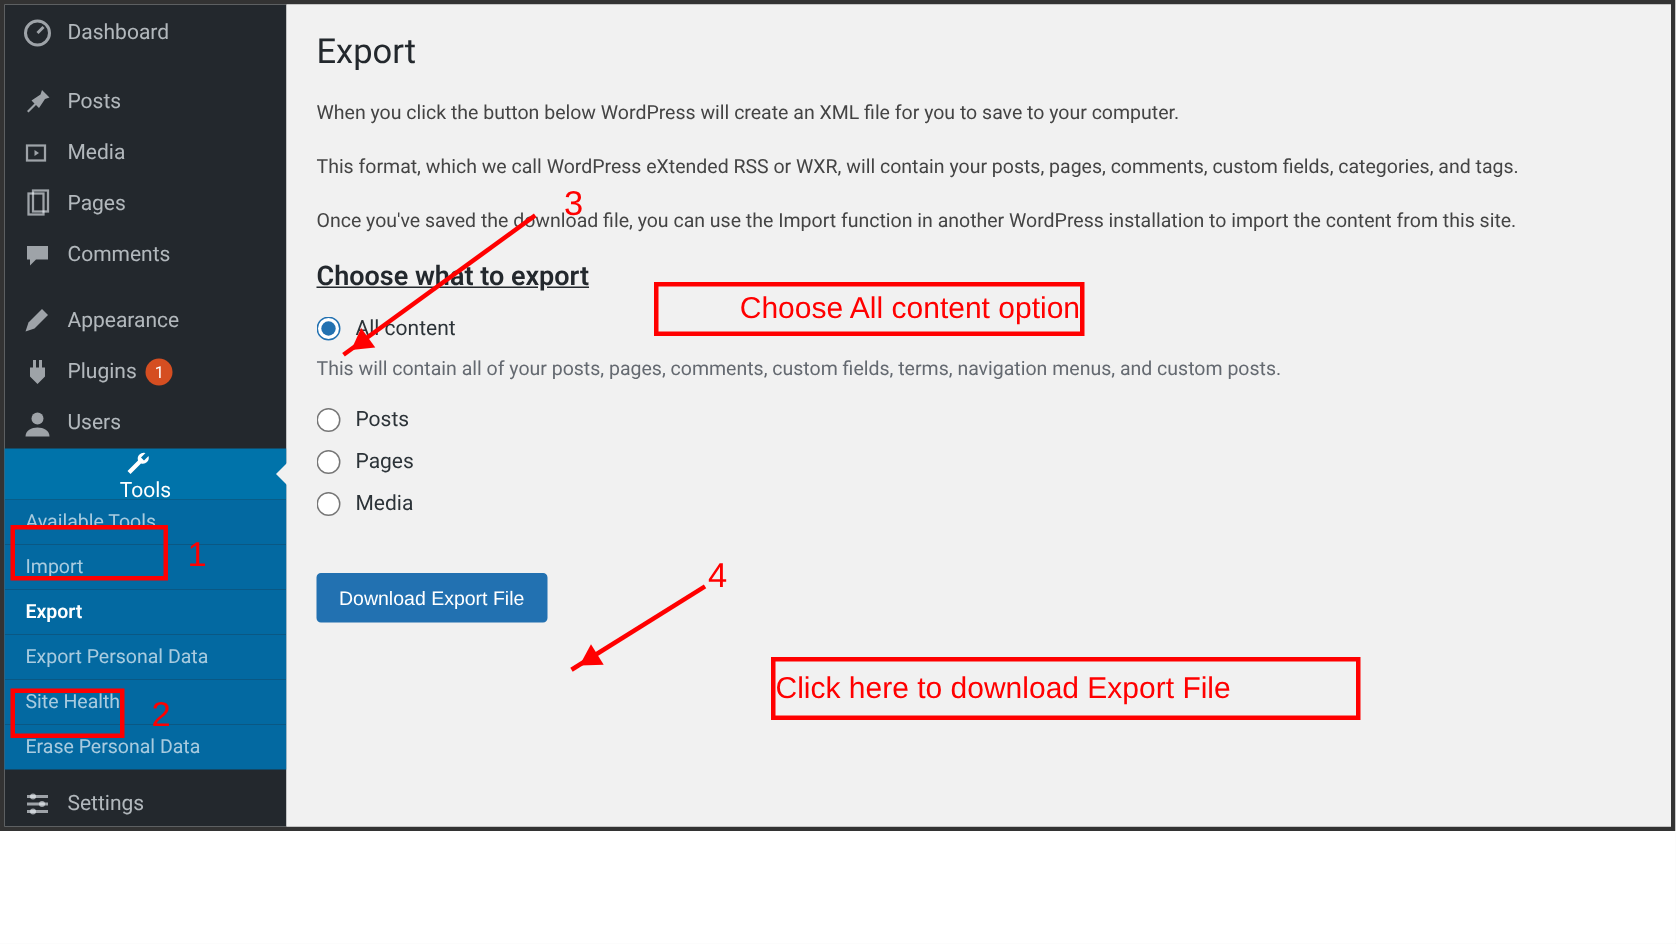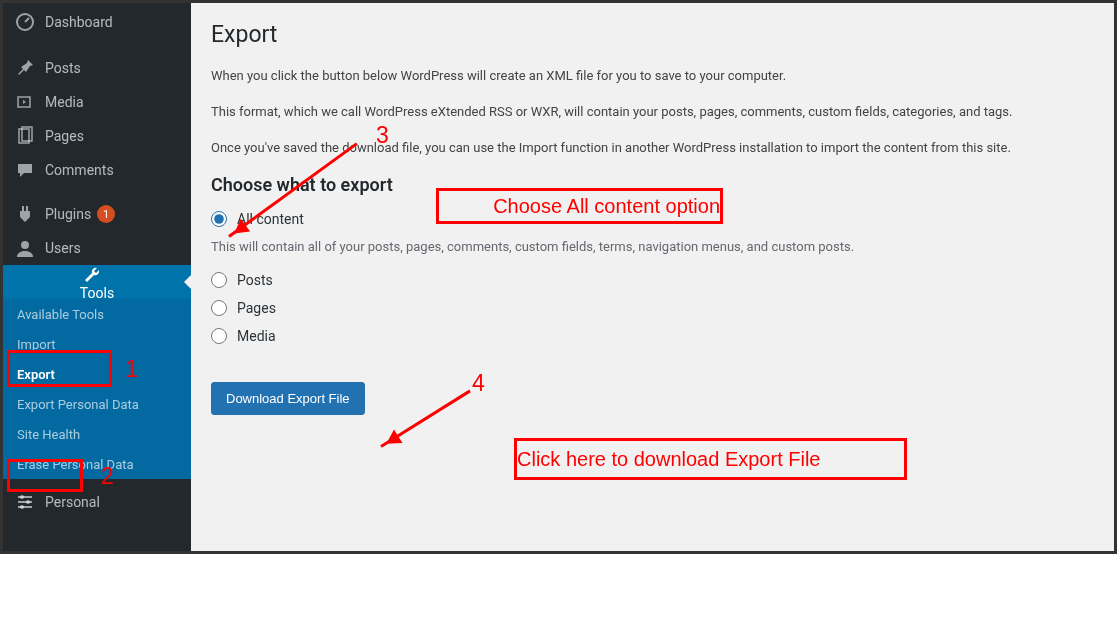--- a/index.html
+++ b/index.html
@@ -11,21 +11,21 @@
   .side-item .ico { width: 20px; height: 20px; margin-right: 10px; display: flex; align-items: center; justify-content: center; }
   .side-item.active { background: #0073aa; color: #fff; position: relative; flex-direction: column; }
   .side-item.active::after { content: ""; position: absolute; right: -1px; top: 50%; margin-top: -8px; border: 8px solid transparent; border-right-color: #f1f1f1; }
   .sub-item { font-size: 13px; height: 30px; display: flex; align-items: center; padding-left: 14px; background: #0369a1; color: rgba(240,245,250,.7); cursor: pointer; }
   .sub-item.sel { color: #fff; font-weight: 600; }
   .badge { background: #d54e21; color: #fff; border-radius: 50%; width: 18px; height: 18px; font-size: 11px; display: inline-flex; align-items: center; justify-content: center; margin-left: 6px; }
   svg { display: block; }
   .content { position: absolute; left: 188px; right: 0; top: 0; bottom: 0; background: #f1f1f1; padding: 18px 20px 20px 20px; color: #23282d; }
   .content h1 { font-size: 23px; font-weight: 400; margin-bottom: 18px; }
   .content p { font-size: 13px; line-height: 1.55; margin-bottom: 16px; color: #444; }
-  .content h2.sub { font-size: 18px; font-weight: 600; margin: 8px 0 16px 0; }
+  .content h2.sub { font-size: 18px; font-weight: 600; margin: 8px 0 16px 0; text-decoration: underline; }
   .opt { display: flex; align-items: center; margin: 12px 0; font-size: 14px; color: #2c3338; }
   .opt input[type=radio] { width: 16px; height: 16px; margin-right: 10px; accent-color: #2271b1; cursor: pointer; }
   .desc { font-size: 13px; color: #646970; margin: 2px 0 18px 0; }
   .dl-btn { display: inline-block; background: #2271b1; border: 1px solid #2271b1; color: #fff; font-size: 13px; padding: 8px 14px; border-radius: 3px; cursor: pointer; margin-top: 26px; }
   
   .anno-box { position: absolute; border: 3px solid #ff0000; }
   .anno-label { position: absolute; color: #ff0000; font-size: 23px; font-weight: 400; font-family: Arial, sans-serif; }
   
   .arrow-line { position: absolute; background: #ff0000; height: 3px; transform-origin: left center; }
   .arrow-line::after { content: ""; position: absolute; right: -2px; top: -6px; border: 8px solid transparent; border-left-color: #ff0000; border-left-width: 14px; }
@@ -78,20 +78,28 @@
           <svg width="20" height="20" viewBox="0 0 20 20" fill="rgba(240,245,250,.6)">
             <path d="M3 4h14v9H9l-4 4v-4H3z"></path>
           </svg>
         </span>
       <span>Comments</span>
     </div>
     <div style="height:10px"></div>
     <div class="side-item">
       <span class="ico">
           <svg width="20" height="20" viewBox="0 0 20 20" fill="rgba(240,245,250,.6)">
+            <path d="M2 17l2-6 9-9 4 4-9 9z"></path>
+          </svg>
+        </span>
+      <span>Appearance</span>
+    </div>
+    <div class="side-item">
+      <span class="ico">
+          <svg width="20" height="20" viewBox="0 0 20 20" fill="rgba(240,245,250,.6)">
             <path d="M7 2v5H5v6l5 5 5-5V7h-2V2h-2v5H9V2z"></path>
           </svg>
         </span>
       <span>Plugins</span>
       <span class="badge">1</span>
     </div>
     <div class="side-item">
       <span class="ico">
           <svg width="20" height="20" viewBox="0 0 20 20" fill="rgba(240,245,250,.6)">
             <circle cx="10" cy="7" r="4"></circle>
@@ -120,21 +128,21 @@
       <span class="ico">
           <svg width="20" height="20" viewBox="0 0 20 20" fill="rgba(240,245,250,.6)">
             <rect x="3" y="4" width="14" height="2"></rect>
             <rect x="3" y="9" width="14" height="2"></rect>
             <rect x="3" y="14" width="14" height="2"></rect>
             <circle cx="7" cy="5" r="2"></circle>
             <circle cx="13" cy="10" r="2"></circle>
             <circle cx="7" cy="15" r="2"></circle>
           </svg>
         </span>
-      <span>Personal</span>
+      <span>Settings</span>
     </div>
   </div>
 
   <div class="content">
     <h1>Export</h1>
     <p>When you click the button below WordPress will create an XML file for you to save to your computer.</p>
     <p>This format, which we call WordPress eXtended RSS or WXR, will contain your posts, pages, comments, custom fields, categories, and tags.</p>
     <p>Once you've saved the download file, you can use the Import function in another WordPress installation to import the content from this site.</p>
     <h2 class="sub">Choose what to export</h2>
 

